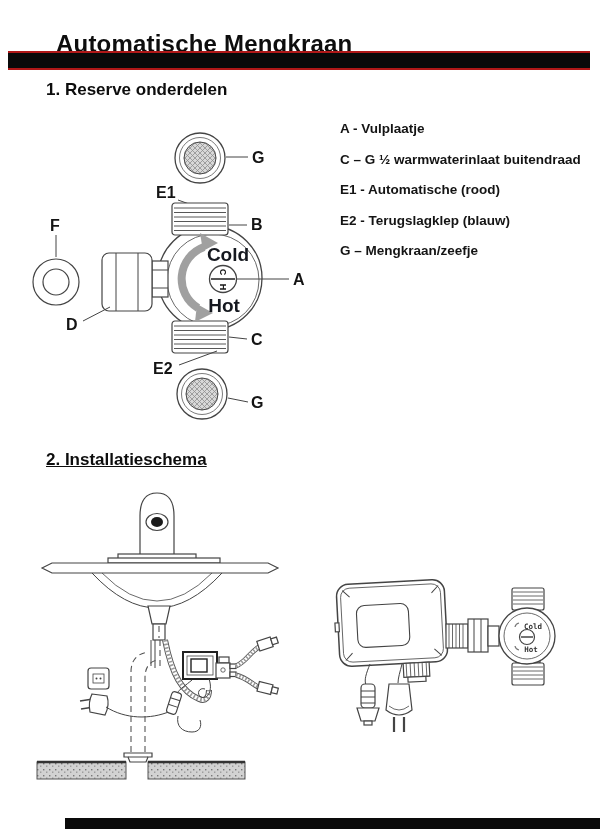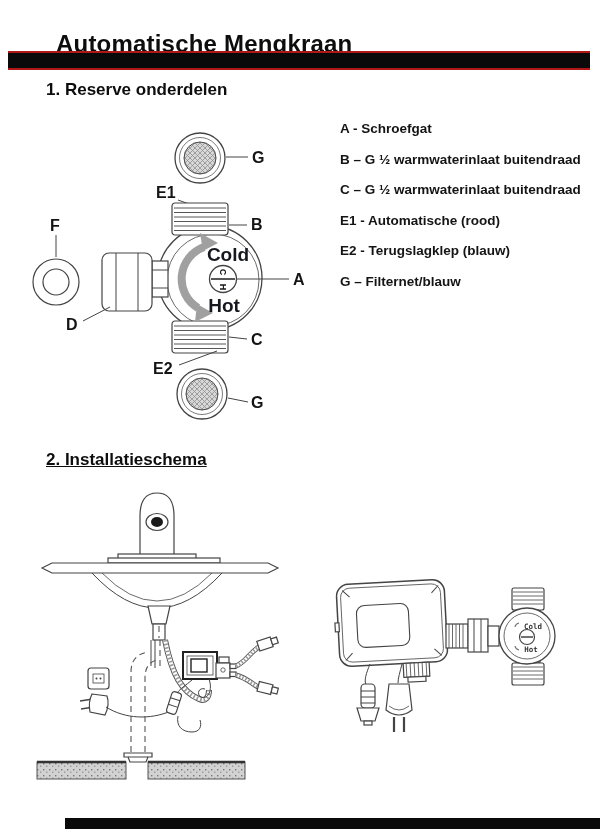--- a/index.html
+++ b/index.html
@@ -132,26 +132,25 @@
   <line class="ln" x1="159" y1="250" x2="197" y2="236"></line>
 
   <g>
     <use href="#sieve" transform="translate(182,279)"></use>
     <line class="ln" x1="208" y1="283" x2="228" y2="287"></line>
   </g>
   <text class="callout" x="231" y="293">G</text>
 </svg>
 
 <ul class="legend">
-  <li>A - Schroefgat</li>
-  <li>B – G ½ warmwaterinlaat buitendraad</li>
+  <li>A - Vulplaatje</li>
   <li>C – G ½ warmwaterinlaat buitendraad</li>
   <li>E1 - Automatische (rood)</li>
   <li>E2 - Terugslagklep (blauw)</li>
-  <li>G – Filternet/blauw</li>
+  <li>G – Mengkraan/zeefje</li>
 </ul>
 
 <h2 class="sec-heading" id="sec2">2. Installatieschema</h2>
 
 <svg class="install-svg" width="600" height="315" viewBox="0 0 600 315">
   <defs>
     <pattern id="sand" patternUnits="userSpaceOnUse" width="6" height="6">
       <rect width="6" height="6" fill="#d2d2d2"></rect>
       <rect x="1" y="1" width="1.4" height="1.4" fill="#777"></rect>
       <rect x="4" y="3.5" width="1.4" height="1.4" fill="#999"></rect>

